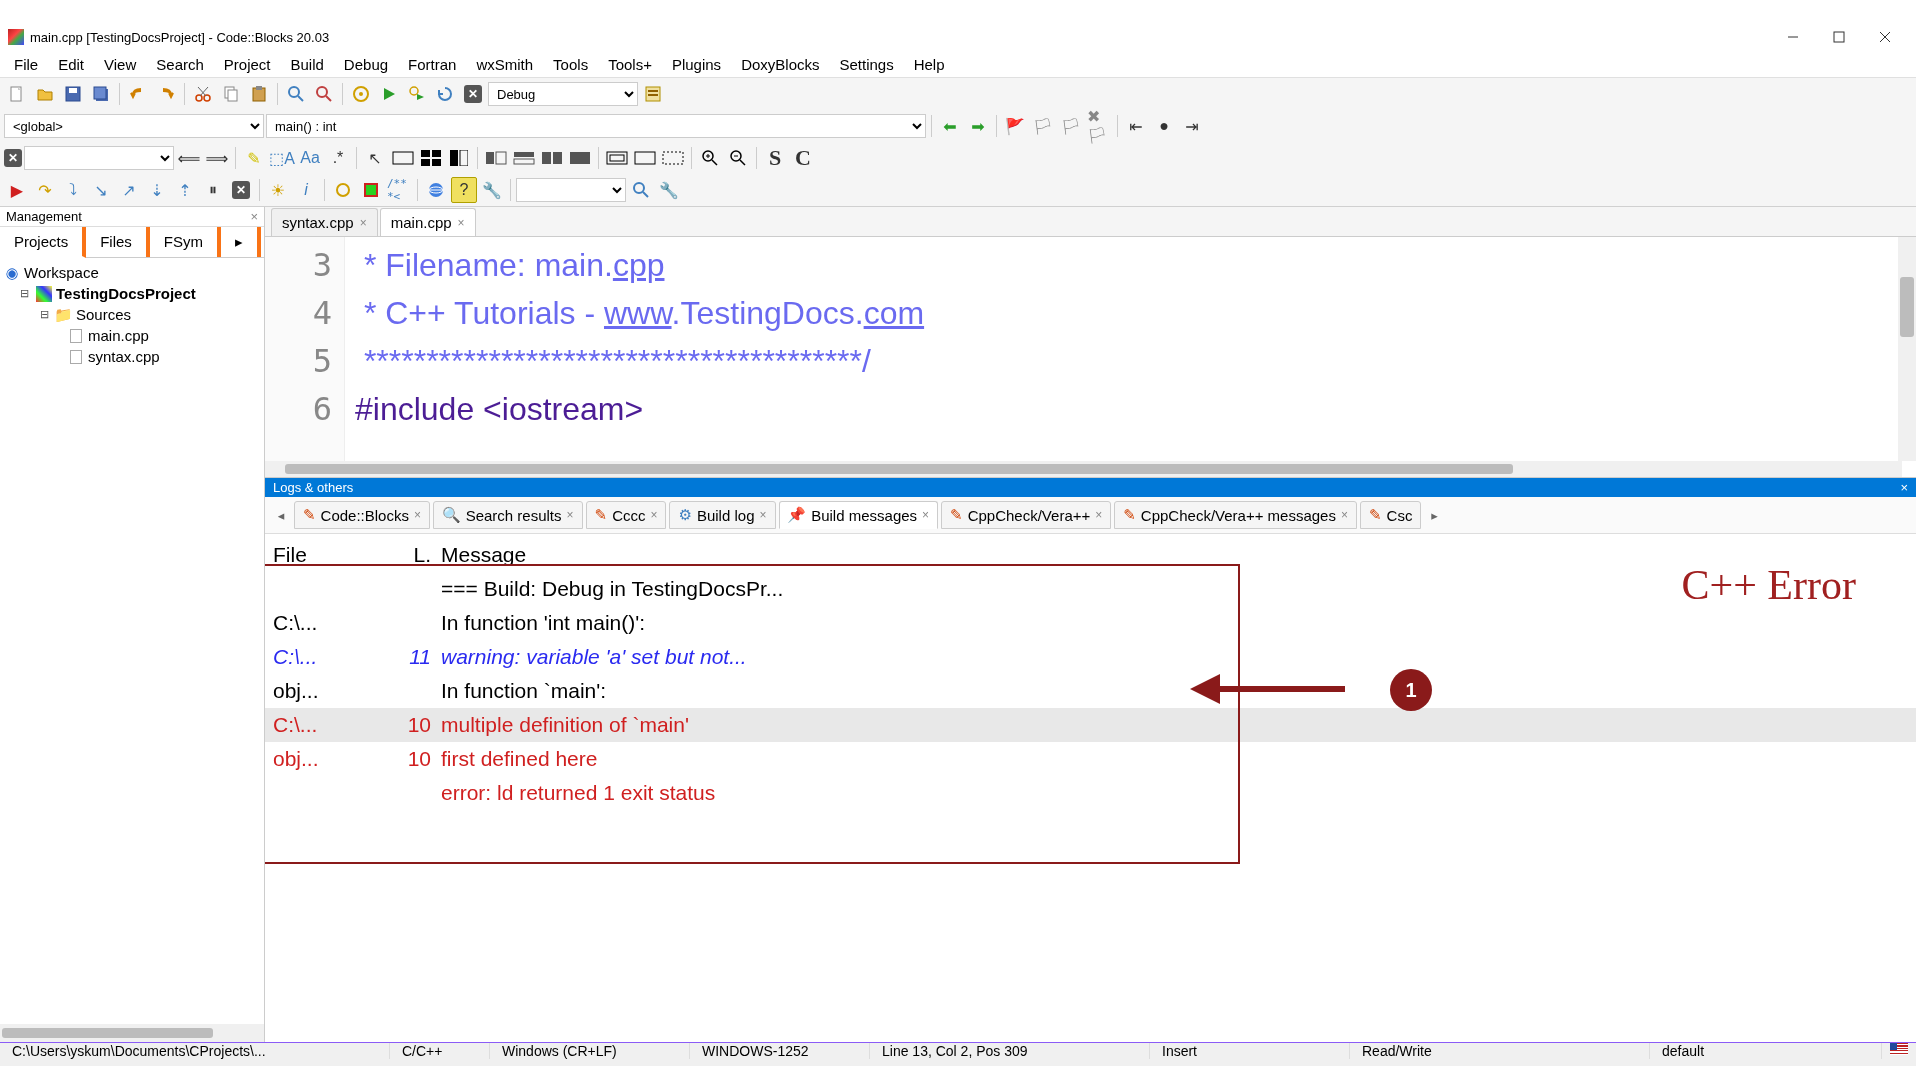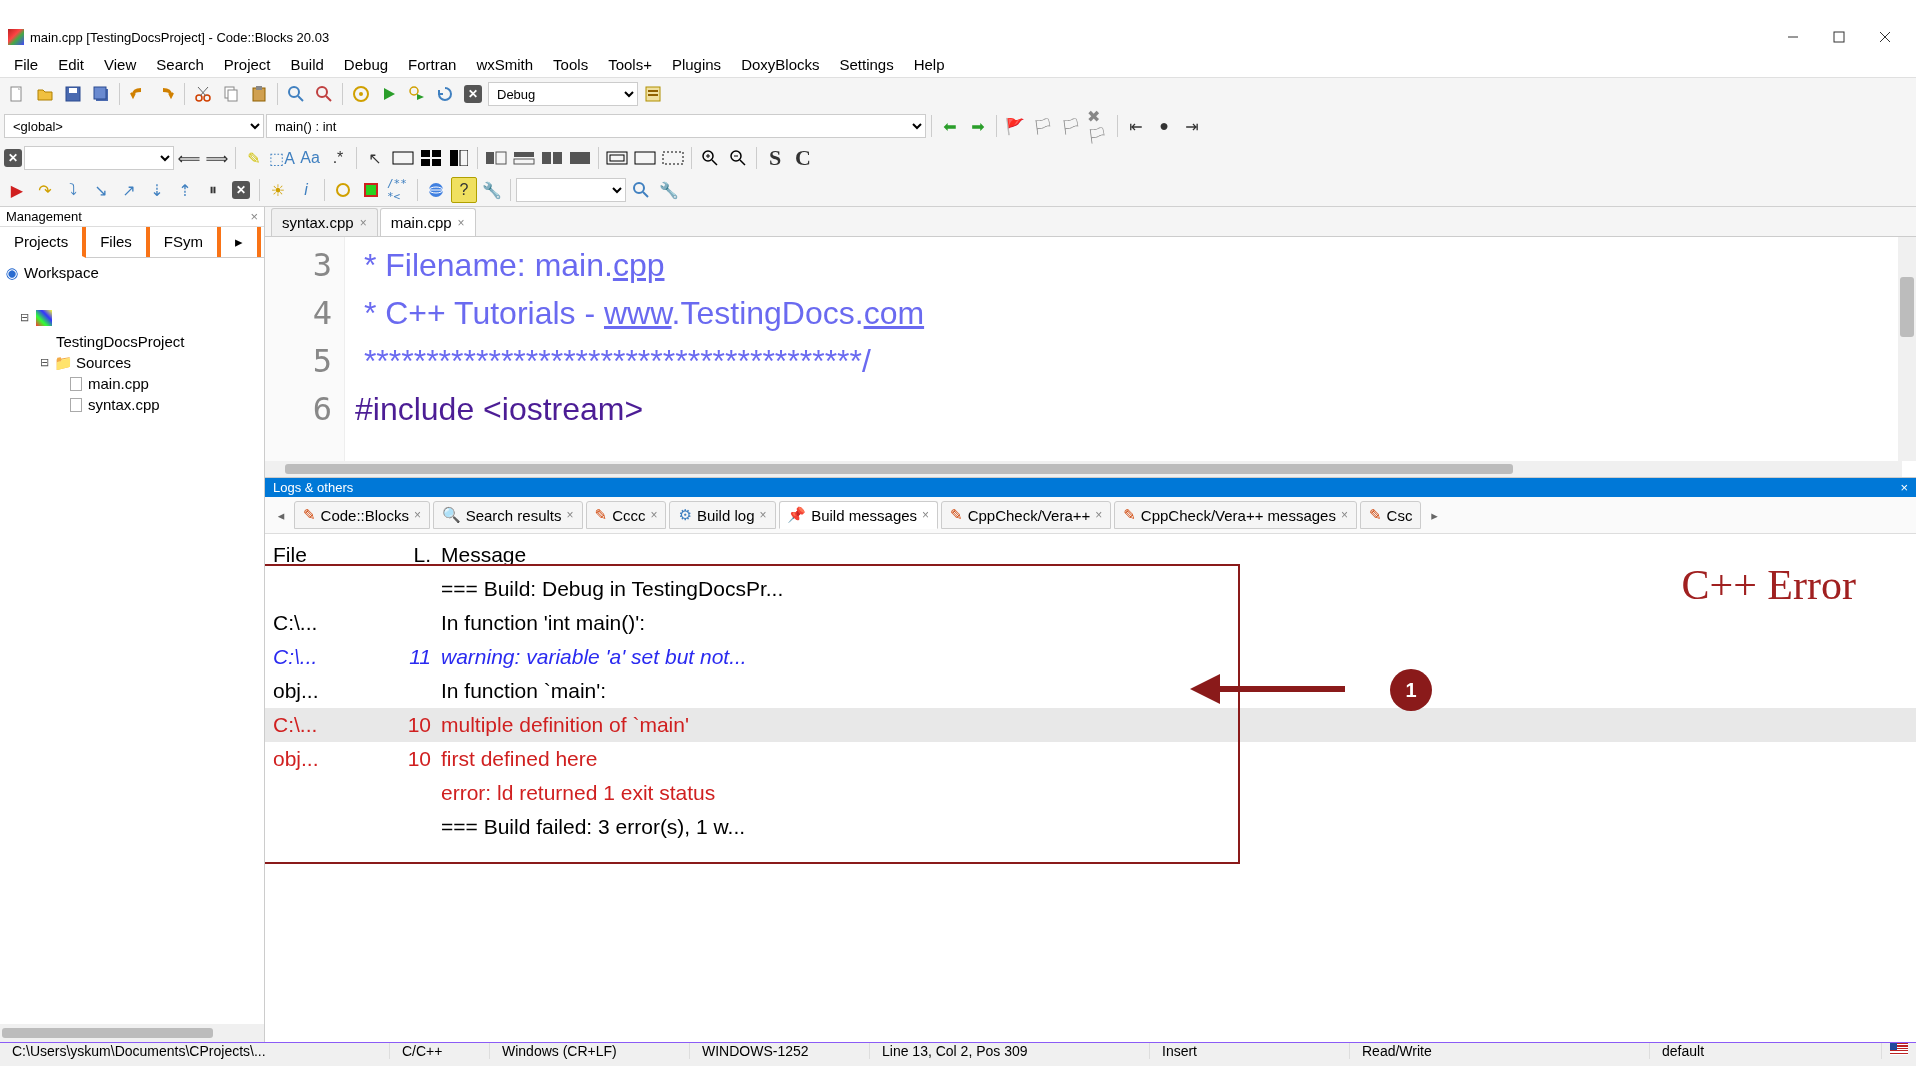--- a/index.html
+++ b/index.html
@@ -33,21 +33,21 @@
 .mgmt-tabs { display: flex; border-bottom: 1px solid #ccc; }
 .mgmt-tab { padding: 6px 14px; font-size: 15px; border-right: 4px solid #f97316; }
 .mgmt-tab.active { background: #fff; border-bottom: 2px solid #fff; margin-bottom: -1px; }
 .mgmt-tree { flex: 1; padding: 4px; font-size: 15px; }
 .tree-node { display: flex; align-items: center; padding: 2px 0; gap: 4px; }
 .tree-indent-1 { padding-left: 16px; }
 .tree-indent-2 { padding-left: 36px; }
 .tree-indent-3 { padding-left: 64px; }
 .tree-exp { width: 12px; font-size: 11px; color: #555; }
 .tree-icon { width: 16px; height: 16px; display: inline-flex; align-items: center; justify-content: center; }
-.tree-bold { font-weight: normal; margin-top: 48px; }
+.tree-bold { font-weight: bold; }
 .icon-workspace { color: #2a6cd0; }
 .icon-project { background: linear-gradient(45deg,#f33,#3f3,#33f,#ff3); }
 .icon-folder { color: #3a8cd0; }
 .icon-file { color: #888; border: 1px solid #aaa; width: 12px; height: 14px; background: #fff; }
 
 
 .editor-area { flex: 1; display: flex; flex-direction: column; overflow: hidden; }
 .editor-tabs { height: 30px; display: flex; align-items: flex-end; padding: 0 6px; background: #f5f5f5; border-bottom: 1px solid #ccc; }
 .editor-tab { padding: 5px 10px; border: 1px solid #ccc; border-bottom: none; background: #f0f0f0; display: flex; align-items: center; gap: 6px; font-size: 15px; border-radius: 3px 3px 0 0; margin-right: 2px; }
 .editor-tab.active { background: #fff; }
@@ -568,25 +568,20 @@
               <div class="log-row">
                 <div class="log-file log-err">obj...</div>
                 <div class="log-line log-err">10</div>
                 <div class="log-msg log-err">first defined here</div>
               </div>
               <div class="log-row">
                 <div class="log-file log-err"></div>
                 <div class="log-line log-err"></div>
                 <div class="log-msg log-err">error: ld returned 1 exit status</div>
               </div>
-              <div class="log-row">
-                <div class="log-file "></div>
-                <div class="log-line "></div>
-                <div class="log-msg ">=== Build failed: 3 error(s), 1 w...</div>
-              </div>
             </div>
 
           <div class="annot-box" style="top:30px; left:-25px; width:1000px; height:300px;"></div>
           <div class="annot-label" style="top:34px; right:60px;">C++ Error</div>
           <svg class="annot-arrow" style="top:130px; left:920px;" width="170" height="50">
             <line x1="160" y1="25" x2="30" y2="25" stroke="#8a1a1a" stroke-width="6"></line>
             <path d="M5 25 L35 10 L35 40 Z" fill="#8a1a1a"></path>
           </svg>
           <div class="annot-circle" style="top:135px; left:1125px;">
               <span>1</span>

